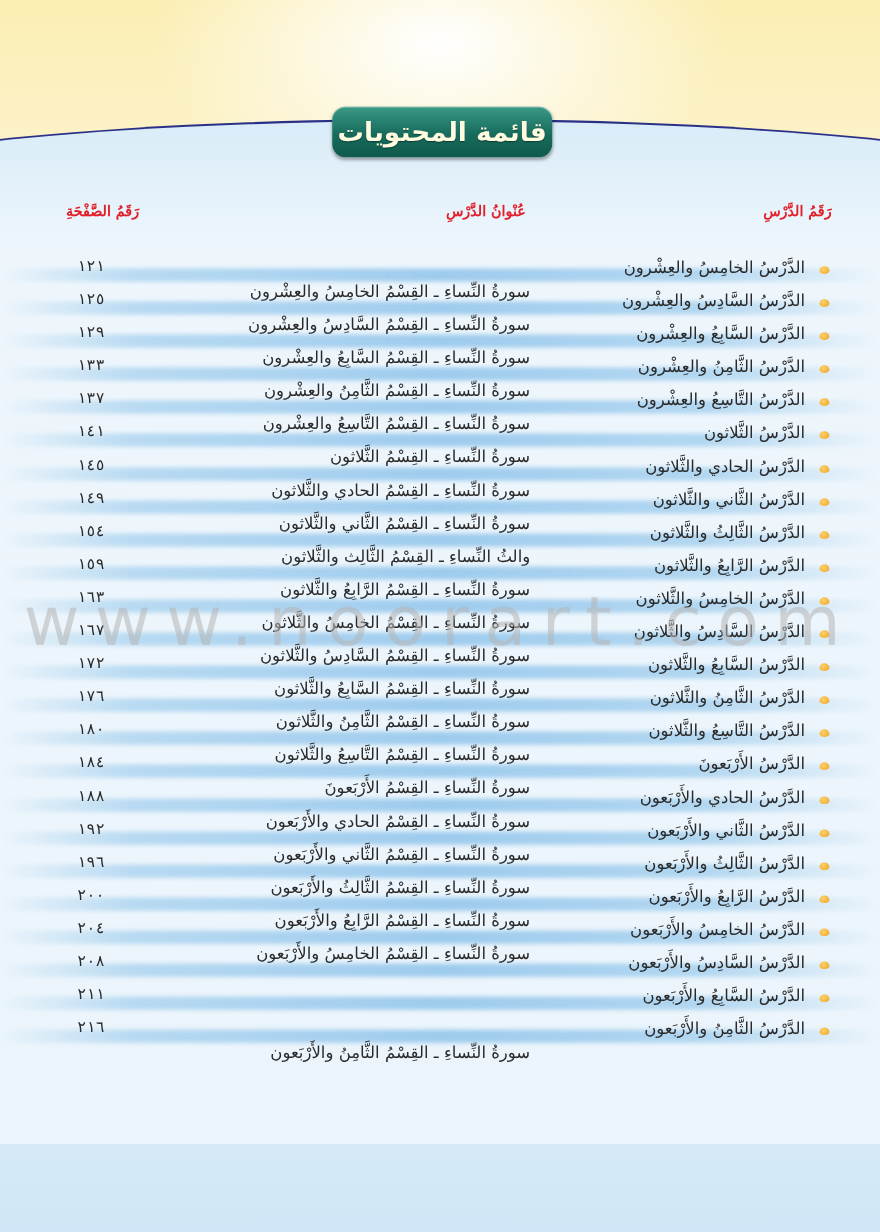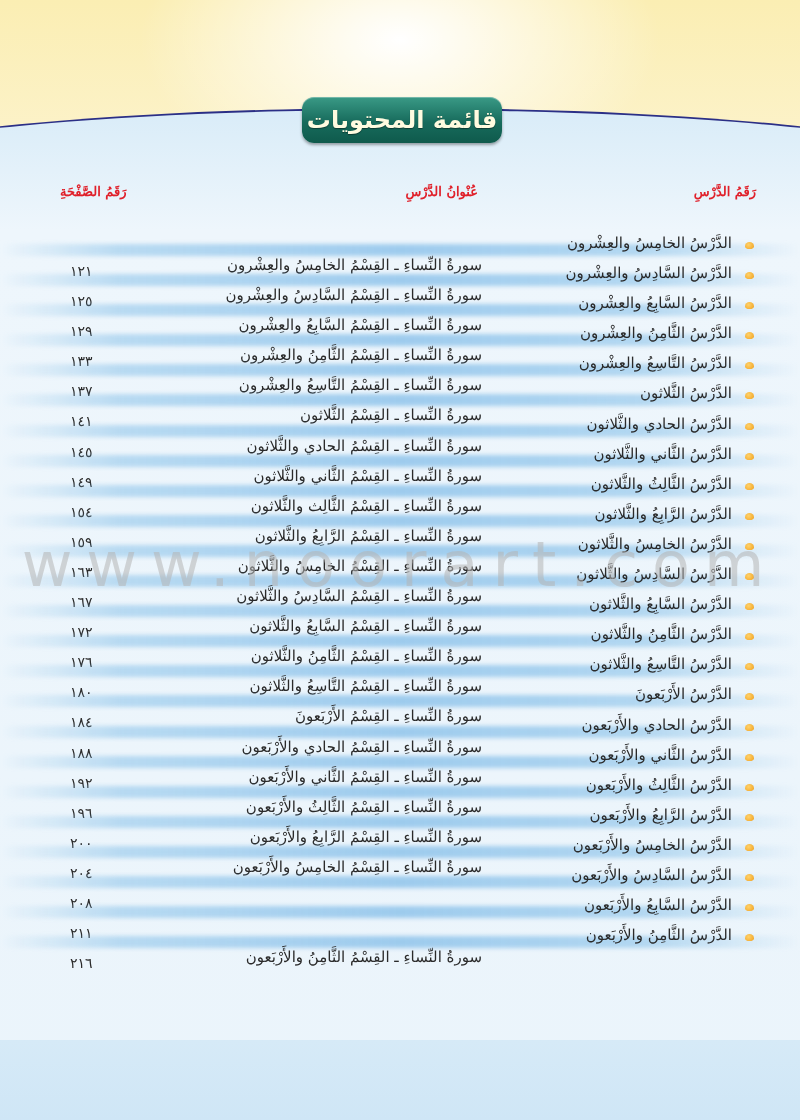--- a/index.html
+++ b/index.html
@@ -66,21 +66,21 @@
   .row .cell {
     position:absolute; top:4px; font-size:15px; color:#2a2a2a; direction:rtl; white-space:nowrap;
   }
   .row .lesson { right:68px; }
   .row .bullet {
     position:absolute; right:46px; top:12px; width:9px; height:7px;
     border-radius:50% 50% 50% 50% / 60% 60% 40% 40%;
     background:radial-gradient(circle at 40% 40%, #ffd26a, #f0a020);
   }
   .row .ltitle { right:318px;margin-top:22px; }
-  .row .page { left:70px; direction:rtl; font-family:Liberation Serif, serif; font-size:14px; letter-spacing:2px;margin-top:29px;}
+  .row .page { left:70px; direction:rtl; font-family:Liberation Mono, monospace; font-size:14px; letter-spacing:2px;}
   .watermark {
     position:absolute; left:0; top:534px; width:800px; text-align:center;
     font-family:"DejaVu Sans", sans-serif; font-size:62px; letter-spacing:14px;
     color:rgba(180,180,180,0.55); pointer-events:none; line-height:1;
   }
 </style>
 </head>
 <body>
 
 <div class="bg-top"></div>
@@ -152,21 +152,21 @@
       <div class="stripe"></div>
       <span class="bullet"></span>
       <span class="cell lesson">الدَّرْسُ الثَّاني والثَّلاثون</span>
       <span class="cell ltitle">سورةُ النِّساءِ ـ القِسْمُ الثَّاني والثَّلاثون</span>
       <span class="cell page">١٤٩</span>
     </div>
     <div class="row">
       <div class="stripe"></div>
       <span class="bullet"></span>
       <span class="cell lesson">الدَّرْسُ الثَّالِثُ والثَّلاثون</span>
-      <span class="cell ltitle">سورةُ النِّساءِ ـ القِسْمُ الثَّالِث والثَّلاثون</span>
+      <span class="cell ltitle">والثُ النِّساءِ ـ القِسْمُ الثَّالِث والثَّلاثون</span>
       <span class="cell page">١٥٤</span>
     </div>
     <div class="row">
       <div class="stripe"></div>
       <span class="bullet"></span>
       <span class="cell lesson">الدَّرْسُ الرَّابِعُ والثَّلاثون</span>
       <span class="cell ltitle">سورةُ النِّساءِ ـ القِسْمُ الرَّابِعُ والثَّلاثون</span>
       <span class="cell page">١٥٩</span>
     </div>
     <div class="row">

